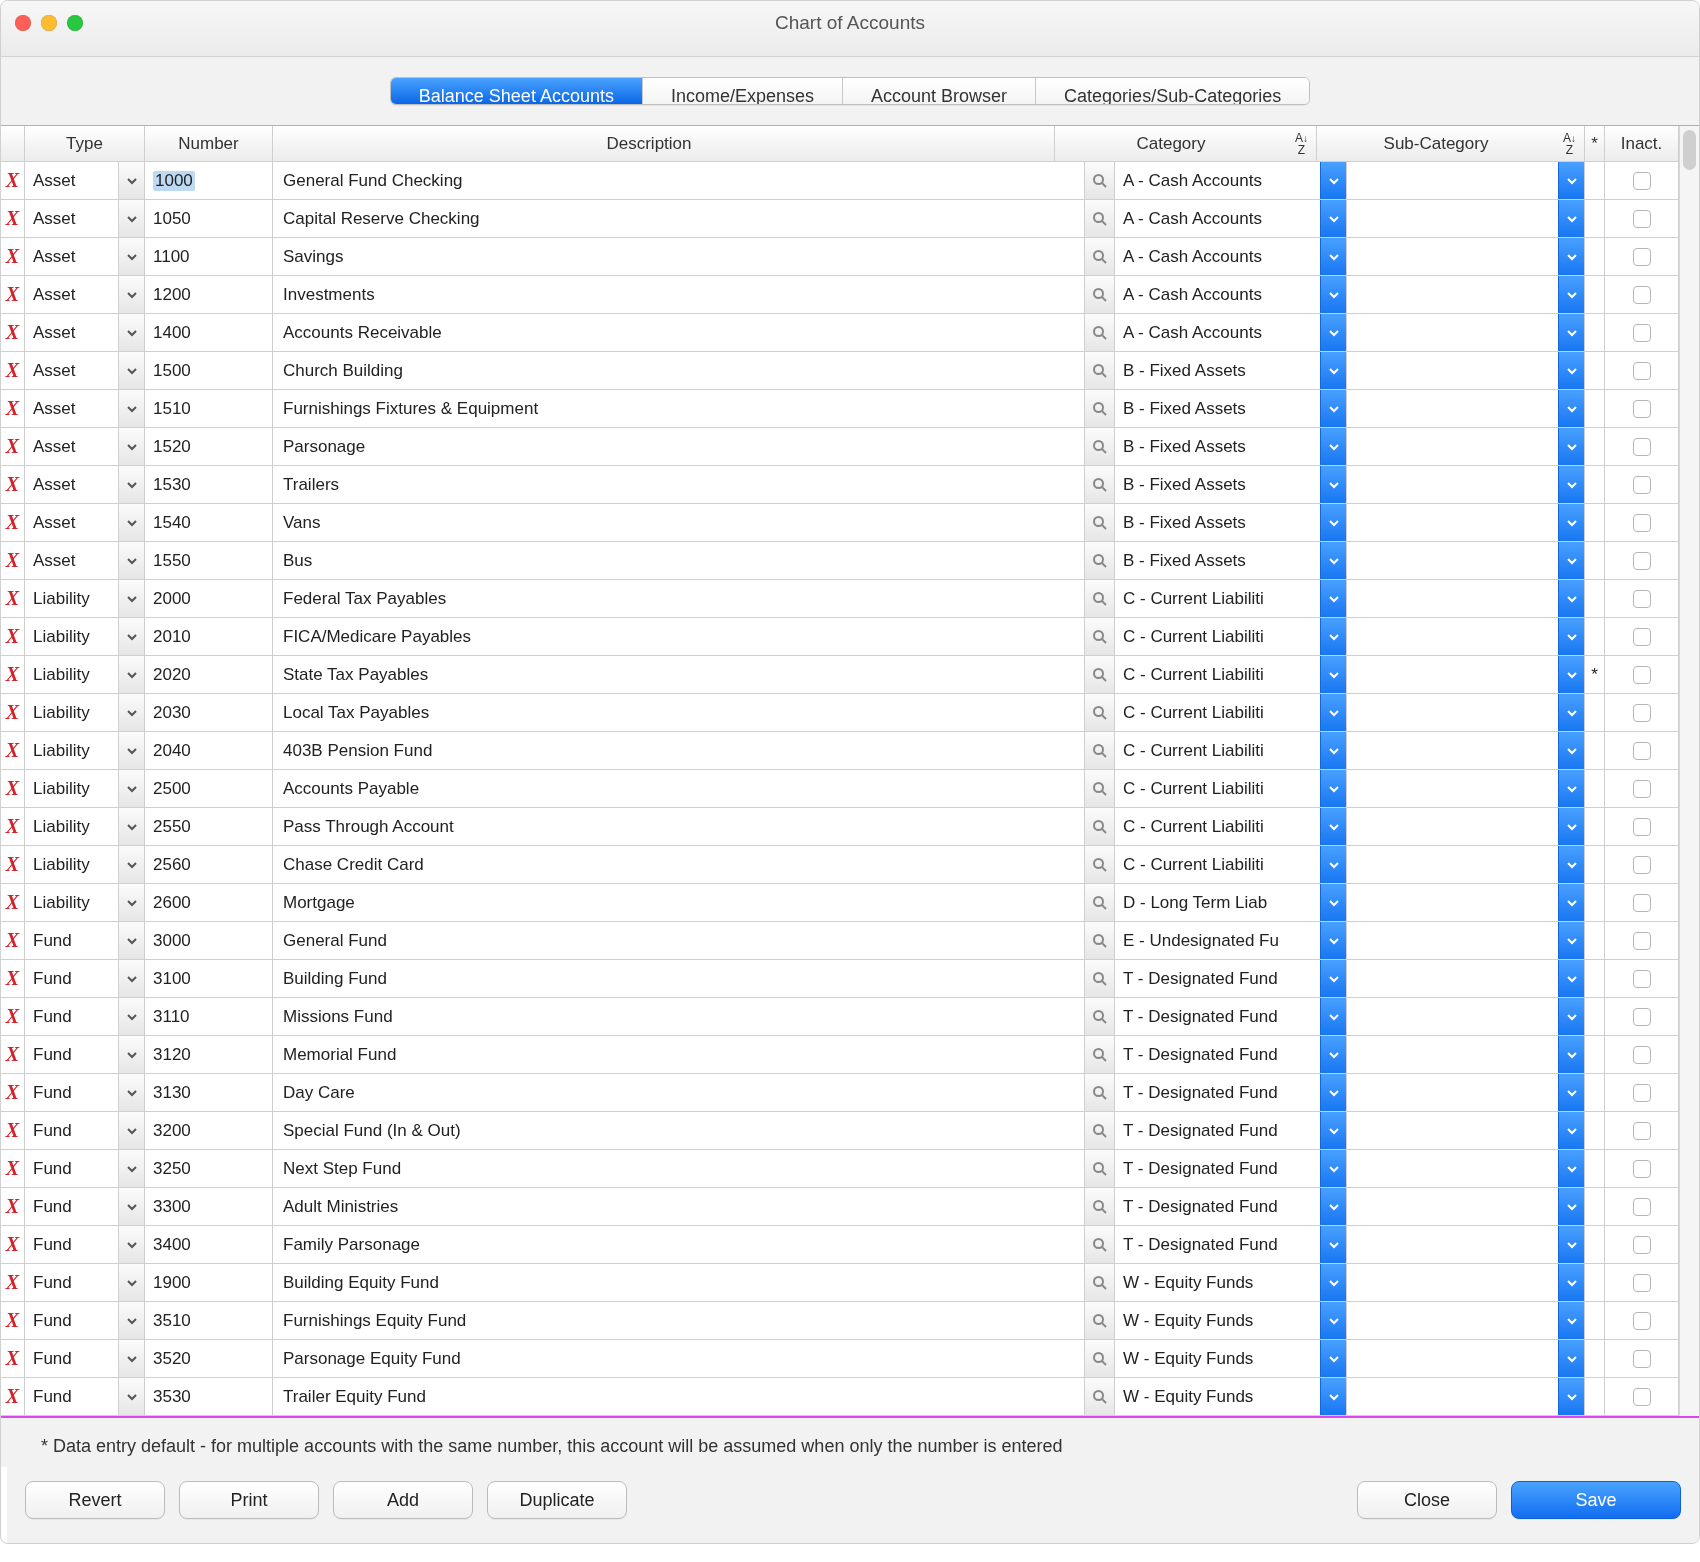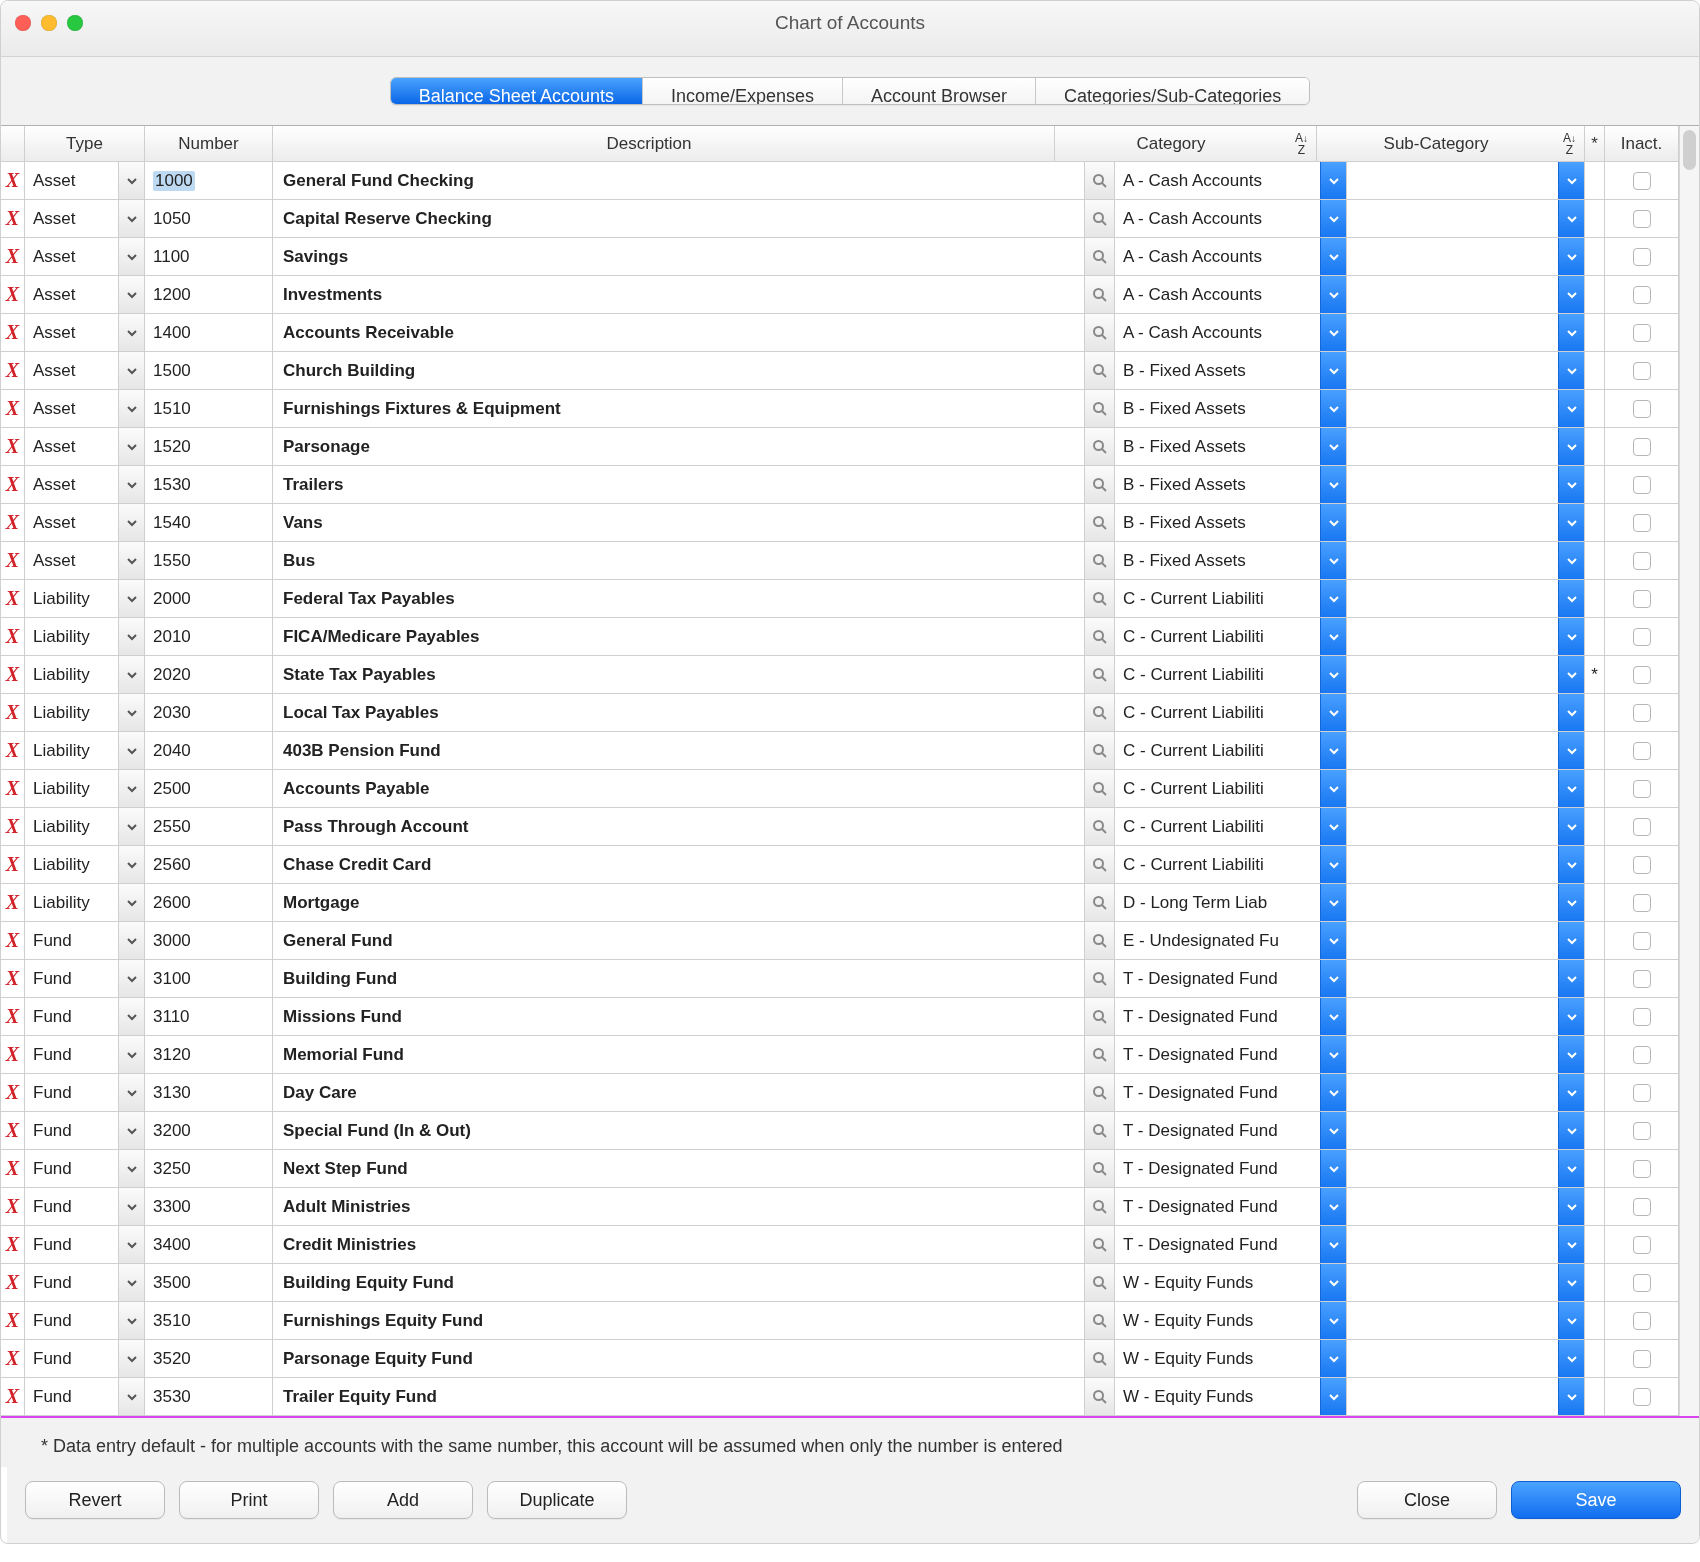--- a/index.html
+++ b/index.html
@@ -27,21 +27,21 @@
   .vthumb { position:absolute; left:3px; right:3px; top:4px; height:40px; background:#cfcfcf; border-radius:8px; }
 
   .row { display:flex; height:38px; border-bottom:1px solid #cfcfcf; }
   .head .row { height:36px; background:linear-gradient(#ffffff,#ececec); }
   .head .cell { display:flex; align-items:center; justify-content:center; color:#333; font-weight:400; }
 
   .cell { border-right:1px solid #cfcfcf; display:flex; align-items:center; padding:0 8px; white-space:nowrap; overflow:hidden; }
   .c-x   { width:24px; padding:0; justify-content:center; }
   .c-type{ width:120px; padding:0; }
   .c-num { width:128px; }
-  .c-desc{ flex:1; padding-left:10px; padding-right:12px;font-weight:bold; }
+  .c-desc{ flex:1; padding-left:10px; padding-right:12px; }
   .c-search{ width:30px; padding:0; justify-content:center; background:linear-gradient(#fbfbfb,#e6e6e6); }
   .c-cat { width:232px; padding:0; }
   .c-sort{ width:30px; padding:0; justify-content:center; background:linear-gradient(#fbfbfb,#e6e6e6); }
   .c-sub { width:238px; padding:0; }
   .c-star{ width:20px; padding:0; justify-content:center; }
   .c-inact{ width:74px; padding:0; justify-content:center; }
 
   .head .c-desc{justify-content:center; padding:0;}
   .head .c-search, .head .c-sort { background:linear-gradient(#ffffff,#ececec); }
   .head .merge { border-right:none; }
@@ -1548,21 +1548,21 @@
                 <span class="val">Fund</span>
                 <span class="chev">
                   <svg width="12" height="12" viewBox="0 0 12 12">
                     <path d="M2 4 L6 8 L10 4" fill="none" stroke="#555" stroke-width="2"></path>
                   </svg>
                 </span>
               </div>
     </div>
     <div class="cell c-num">3400</div>
     <div class="cell c-desc">
-              <span>Credit Ministries</span>
+              <span>Family Parsonage</span>
             </div>
     <div class="cell c-search">
               <span class="magnifier">
                 <svg width="16" height="16" viewBox="0 0 16 16">
                   <circle cx="6.5" cy="6.5" r="4.5" fill="none" stroke="#888" stroke-width="2"></circle>
                   <line x1="10" y1="10" x2="14" y2="14" stroke="#888" stroke-width="2"></line>
                 </svg>
               </span>
             </div>
     <div class="cell c-cat">
@@ -1597,21 +1597,21 @@
     <div class="cell c-type">
       <div class="dropdown">
                 <span class="val">Fund</span>
                 <span class="chev">
                   <svg width="12" height="12" viewBox="0 0 12 12">
                     <path d="M2 4 L6 8 L10 4" fill="none" stroke="#555" stroke-width="2"></path>
                   </svg>
                 </span>
               </div>
     </div>
-    <div class="cell c-num">3500</div>
+    <div class="cell c-num">1900</div>
     <div class="cell c-desc">
               <span>Building Equity Fund</span>
             </div>
     <div class="cell c-search">
               <span class="magnifier">
                 <svg width="16" height="16" viewBox="0 0 16 16">
                   <circle cx="6.5" cy="6.5" r="4.5" fill="none" stroke="#888" stroke-width="2"></circle>
                   <line x1="10" y1="10" x2="14" y2="14" stroke="#888" stroke-width="2"></line>
                 </svg>
               </span>

